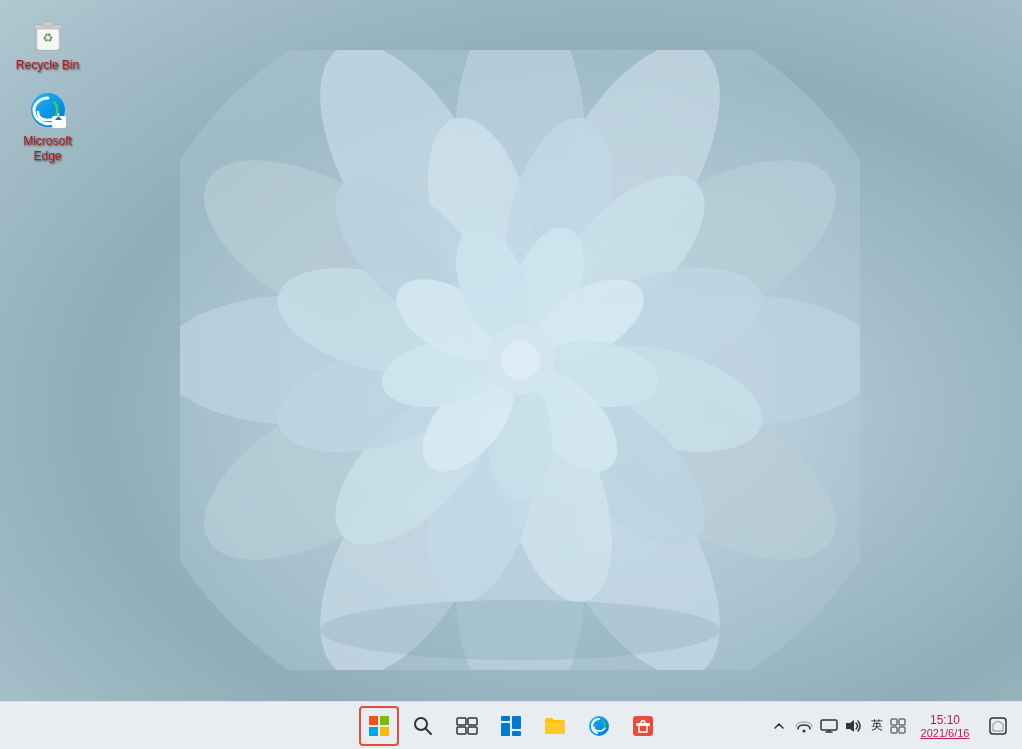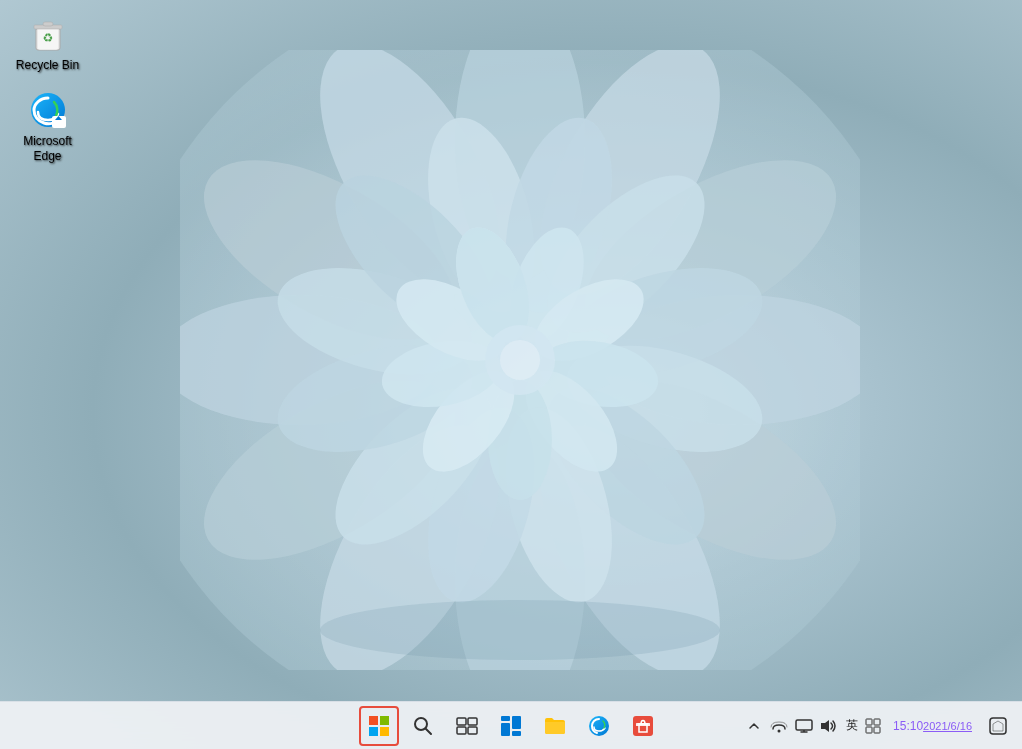--- a/index.html
+++ b/index.html
@@ -60,21 +60,21 @@
     .icon-image {
       width: 40px;
       height: 40px;
       display: flex;
       align-items: center;
       justify-content: center;
       margin-bottom: 4px;
     }
 
     .icon-label {
-      color: #000000;
+      color: #b91c1c;
       font-size: 12px;
       text-align: center;
       text-shadow: 1px 1px 2px rgba(0,0,0,0.7);
       line-height: 1.2;
     }
 
     
     #taskbar {
       position: absolute;
       bottom: 0;
@@ -128,24 +128,24 @@
       display: flex;
       align-items: center;
       justify-content: center;
       cursor: pointer;
       font-size: 13px;
       color: #333;
     }
 
     #clock {
       display: flex;
-      flex-direction: row;
+      flex-direction: column;
       align-items: center;
       font-size: 12px;
-      color: #8b5cf6;
+      color: #be185d;
       padding: 0 8px;
       cursor: pointer;
       min-width: 70px;
       text-align: center;
     }
 
     .clock-time {
       font-weight: 400;
       font-size: 12px;
     }

